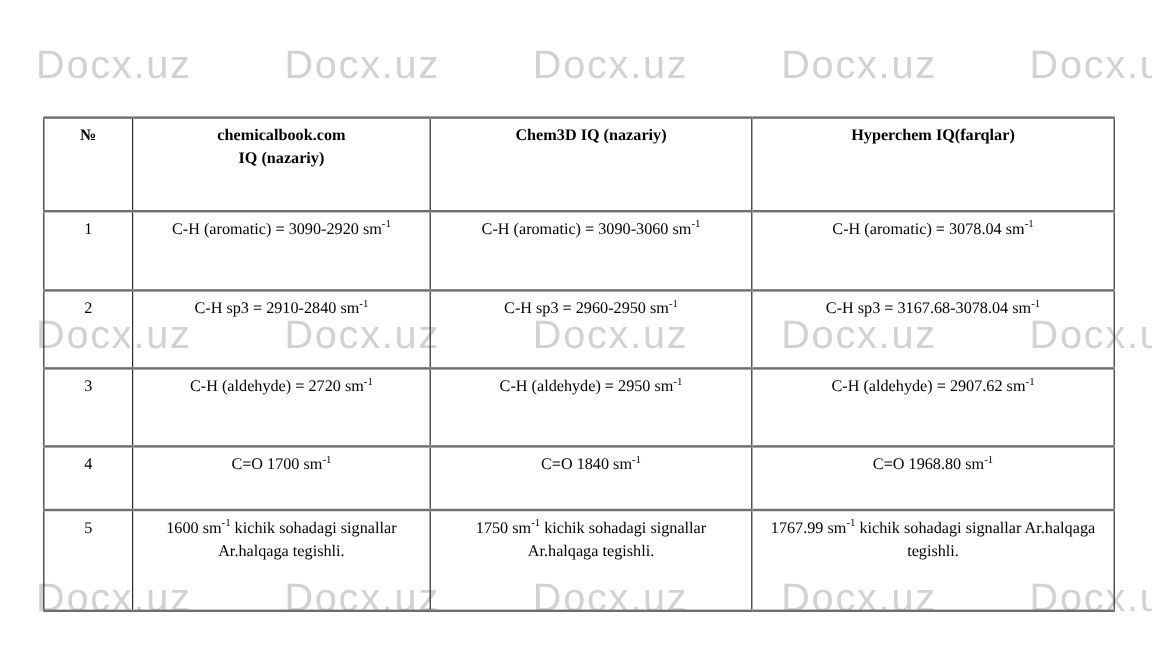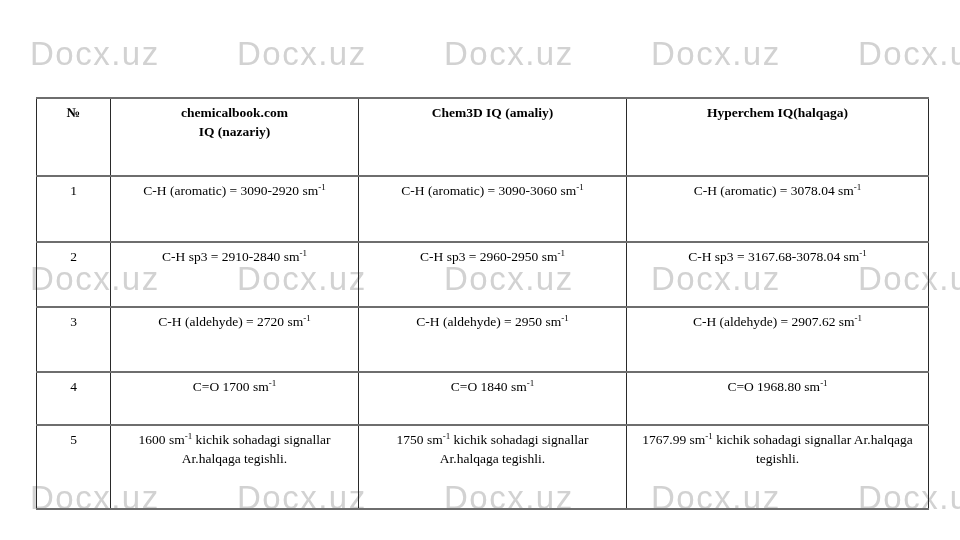--- a/index.html
+++ b/index.html
@@ -109,22 +109,22 @@
     <colgroup>
       <col style="width:74px">
       <col style="width:248px">
       <col style="width:268px">
       <col style="width:302px">
     </colgroup>
     <thead>
       <tr>
           <th>№</th>
           <th>chemicalbook.com<br>IQ (nazariy)</th>
-          <th>Chem3D IQ (amaliy)</th>
-          <th>Hyperchem IQ(halqaga)</th>
+          <th>Chem3D IQ (nazariy)</th>
+          <th>Hyperchem IQ(farqlar)</th>
         </tr>
     </thead>
     <tbody>
         <tr>
           <td class="rownum">1</td>
           <td><span class="cellwrap">C-H (aromatic) = 3090-2920 sm<sup>-1</sup></span></td>
           <td><span class="cellwrap">C-H (aromatic) = 3090-3060 sm<sup>-1</sup></span></td>
           <td><span class="cellwrap">C-H (aromatic) = 3078.04 sm<sup>-1</sup></span></td>
         </tr>
         <tr>

